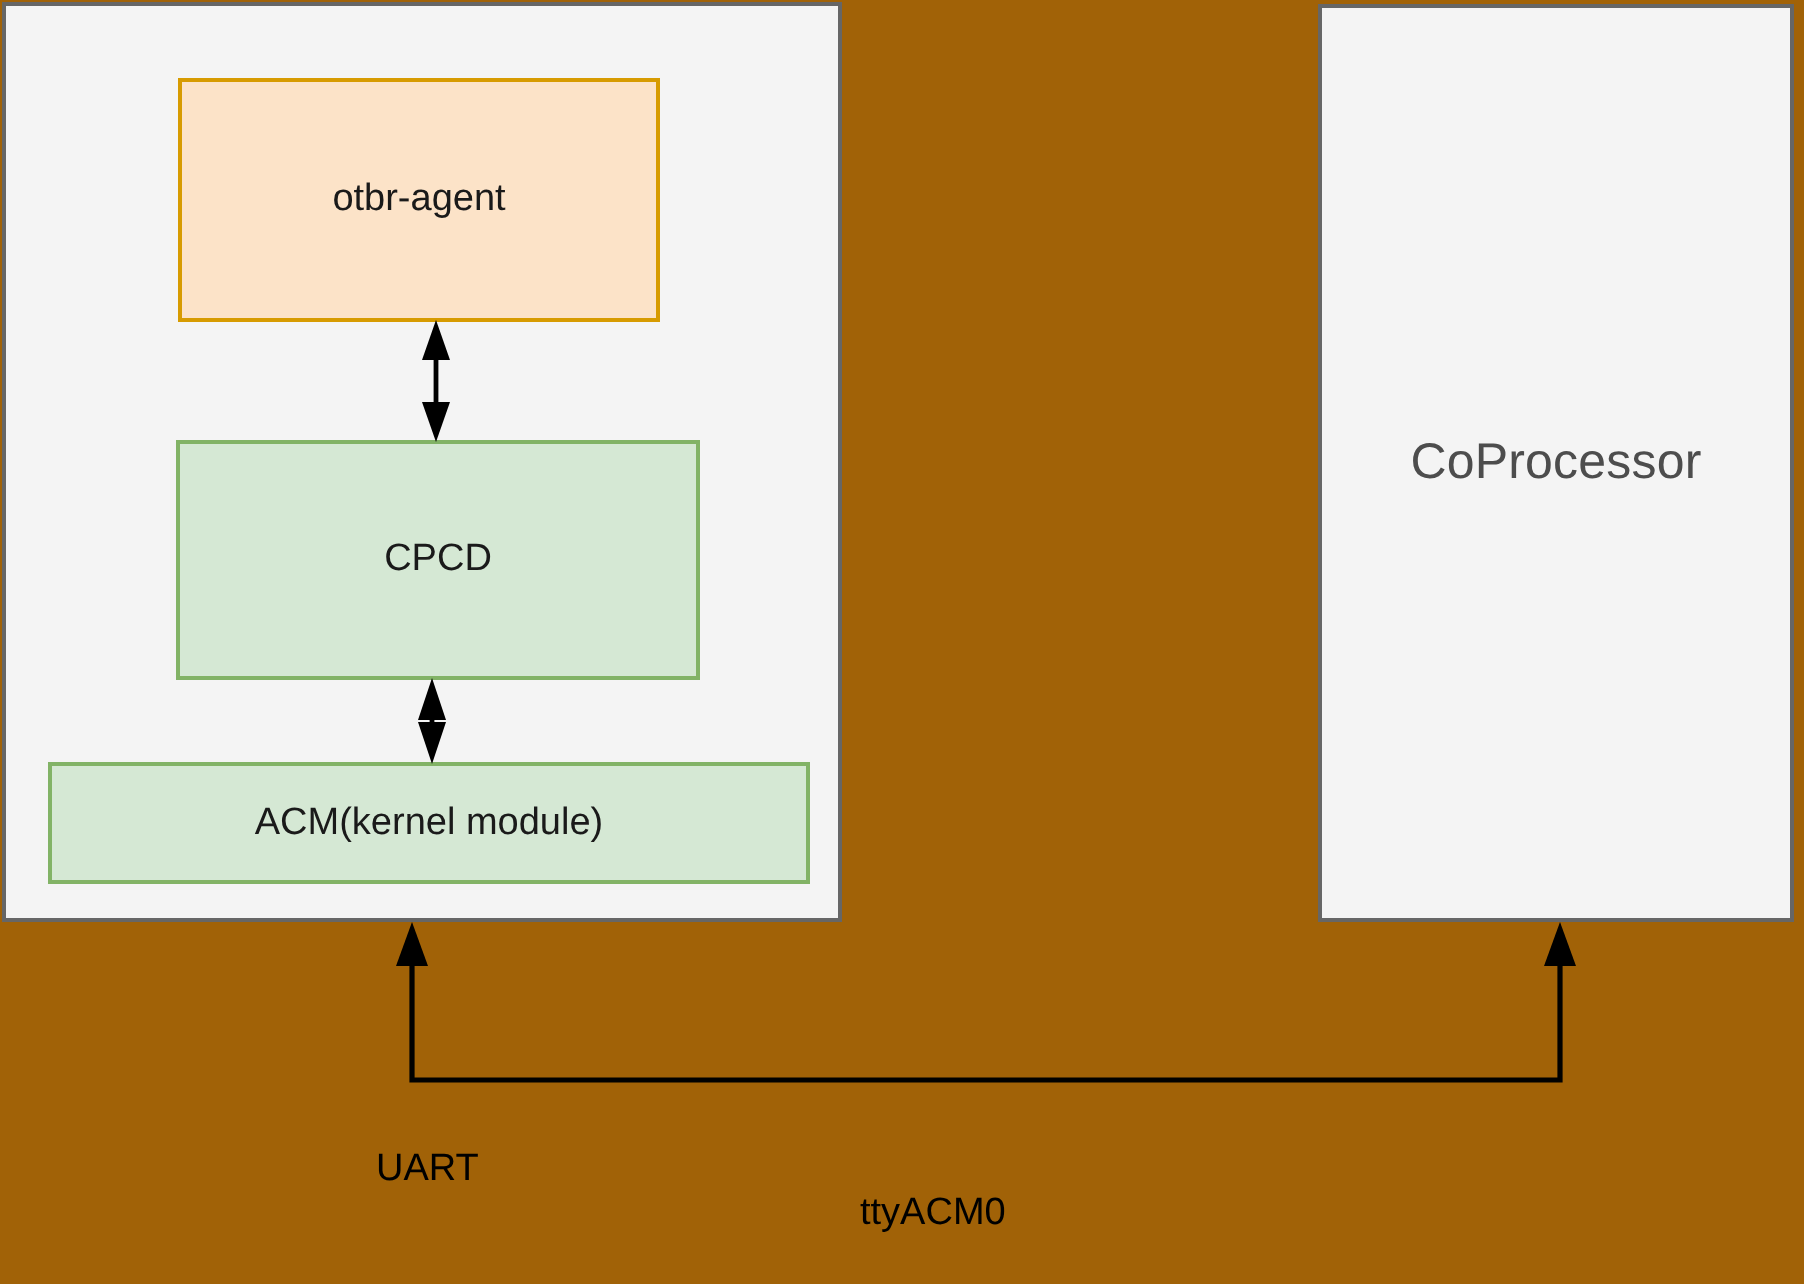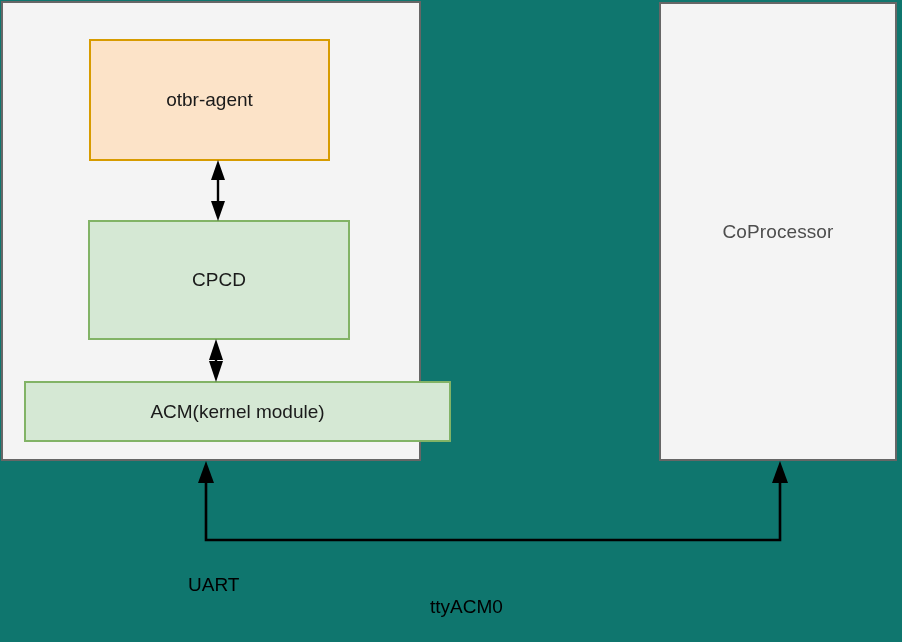--- a/index.html
+++ b/index.html
@@ -7,21 +7,21 @@
     padding: 0;
     background: #ffffff;
   }
   body {
     font-family: "Liberation Sans", sans-serif;
   }
   #canvas {
     position: relative;
     width: 902px;
     height: 642px;
-    background: #0f766e;
+    background: #a16207;
     overflow: hidden;
   }
   .node {
     position: absolute;
     box-sizing: border-box;
     display: flex;
     align-items: center;
     justify-content: center;
     text-align: center;
   }
@@ -37,21 +37,21 @@
   
   #coprocessor-node {
     left: 659px;
     top: 2px;
     width: 238px;
     height: 459px;
     background: #f4f4f4;
     border: 2px solid #666666;
   }
   #coprocessor-label {
-    font-size: 19px;
+    font-size: 25px;
     color: #4d4d4d;
     letter-spacing: 0.1px;
   }
   
   #otbr-agent-node {
     left: 89px;
     top: 39px;
     width: 241px;
     height: 122px;
     background: #fce3c8;
@@ -71,21 +71,21 @@
     border: 2px solid #82b366;
   }
   #cpcd-label {
     font-size: 19px;
     color: #1a1a1a;
   }
   
   #acm-node {
     left: 24px;
     top: 381px;
-    width: 427px;
+    width: 381px;
     height: 61px;
     background: #d5e8d4;
     border: 2px solid #82b366;
   }
   #acm-label {
     font-size: 19px;
     color: #1a1a1a;
   }
   
   .edge-label {

